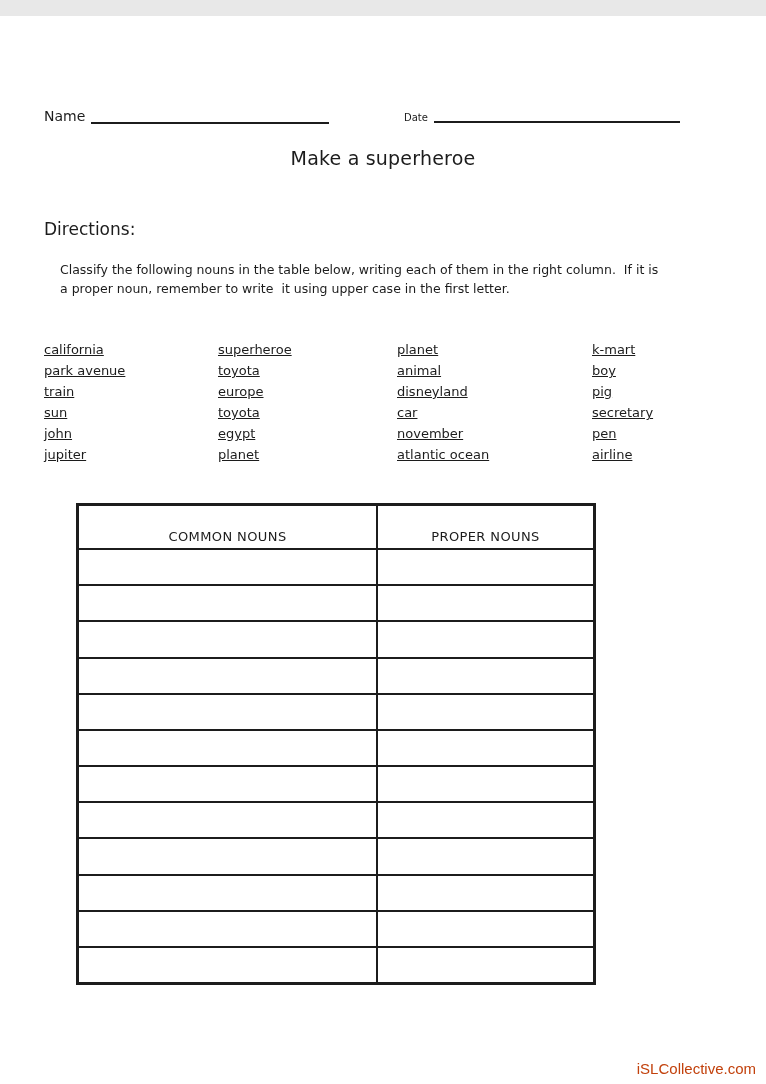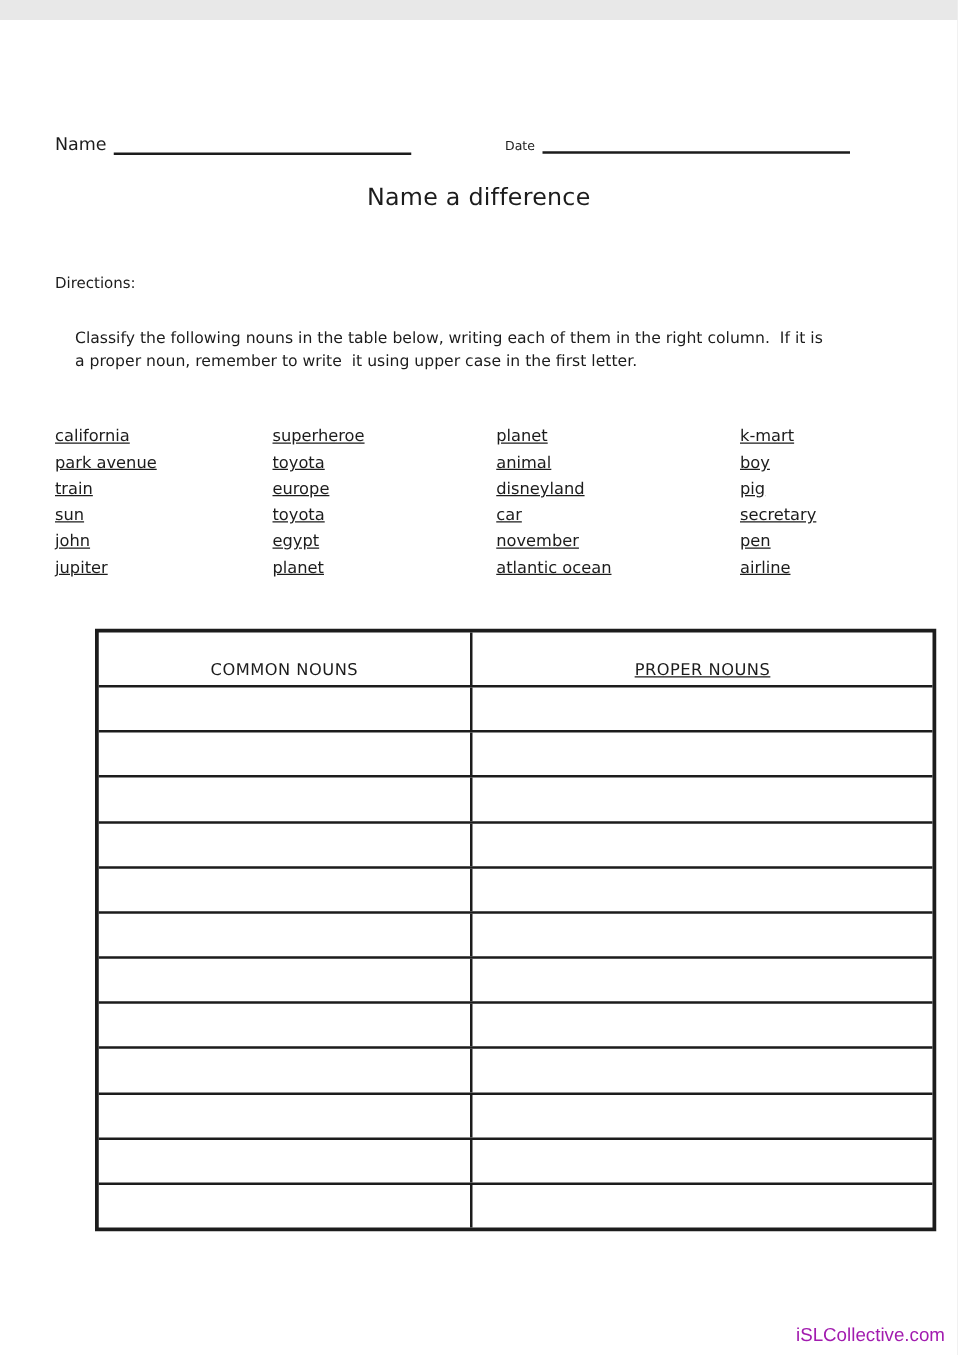--- a/index.html
+++ b/index.html
@@ -32,75 +32,75 @@
   .title {
     position: absolute; top: 131px; left: 0; width: 100%;
     text-align: center; font-size: 19px; letter-spacing: 0.2px;
   }
   .subtitle {
     position: absolute; top: 161px; left: 0; width: 100%;
     text-align: center; font-size: 13.5px; font-weight: bold;
   }
 
   
-  .directions-label { position: absolute; top: 203px; left: 44px; font-size: 12px; }
+  .directions-label { position: absolute; top: 203px; left: 44px; font-size: 17px; }
   .directions-text {
     position: absolute; top: 244px; left: 60px; width: 700px;
     font-size: 12.5px; line-height: 1.55; white-space: pre-wrap;
   }
 
   
   .word-list {
     position: absolute; top: 323px; left: 44px;
     display: grid;
     grid-template-columns: 174px 179px 195px auto;
     font-size: 13px;
   }
   .word-col { display: flex; flex-direction: column; text-decoration: underline; }
   .word { line-height: 21px; white-space: nowrap; }
 
   
   .noun-table {
     position: absolute; top: 487px; left: 76px;
-    width: 673px; height: 482px;
+    width: 520px; height: 482px;
     border: 3px solid #1c1c1c;
     display: flex; flex-direction: column;
     background: #ffffff;
   }
   .table-header-row { display: flex; height: 42px; flex: none; }
   .table-row { display: flex; flex: 1; border-top: 2px solid #1c1c1c; }
   .cell { min-height: 100%; }
   .cell-common { width: 299px; border-right: 2px solid #1c1c1c; flex: none; }
-  .cell-proper { flex: 1; text-decoration: underline; }
+  .cell-proper { flex: 1; }
   .header-cell {
     display: flex; align-items: flex-end; justify-content: center;
     padding-bottom: 4px; font-size: 13px; letter-spacing: 0.4px;
   }
 
   
   .watermark {
     position: absolute; top: 1044px; right: 10px;
-    font-size: 15px; color: #a21caf;
+    font-size: 15px; color: #c2410c;
     font-family: "Liberation Sans", sans-serif;
   }
 </style>
 </head>
 <body>
 
 <div class="page">
 
   <div class="name-group">
     <span>Name</span><span class="blank-line name-blank"></span>
   </div>
 
   <div class="date-group">
     <span>Date</span><span class="blank-line date-blank"></span>
   </div>
 
-  <div class="title">Name a difference</div>
+  <div class="title">Make a superheroe</div>
 
   <div class="directions-label">Directions:</div>
   <div class="directions-text">Classify the following nouns in the table below, writing each of them in the right column.  If it is
 a proper noun, remember to write  it using upper case in the first letter.</div>
 
   <div class="word-list">
     <div class="word-col">
       <div class="word">california</div>
       <div class="word">park avenue</div>
       <div class="word">train</div>

